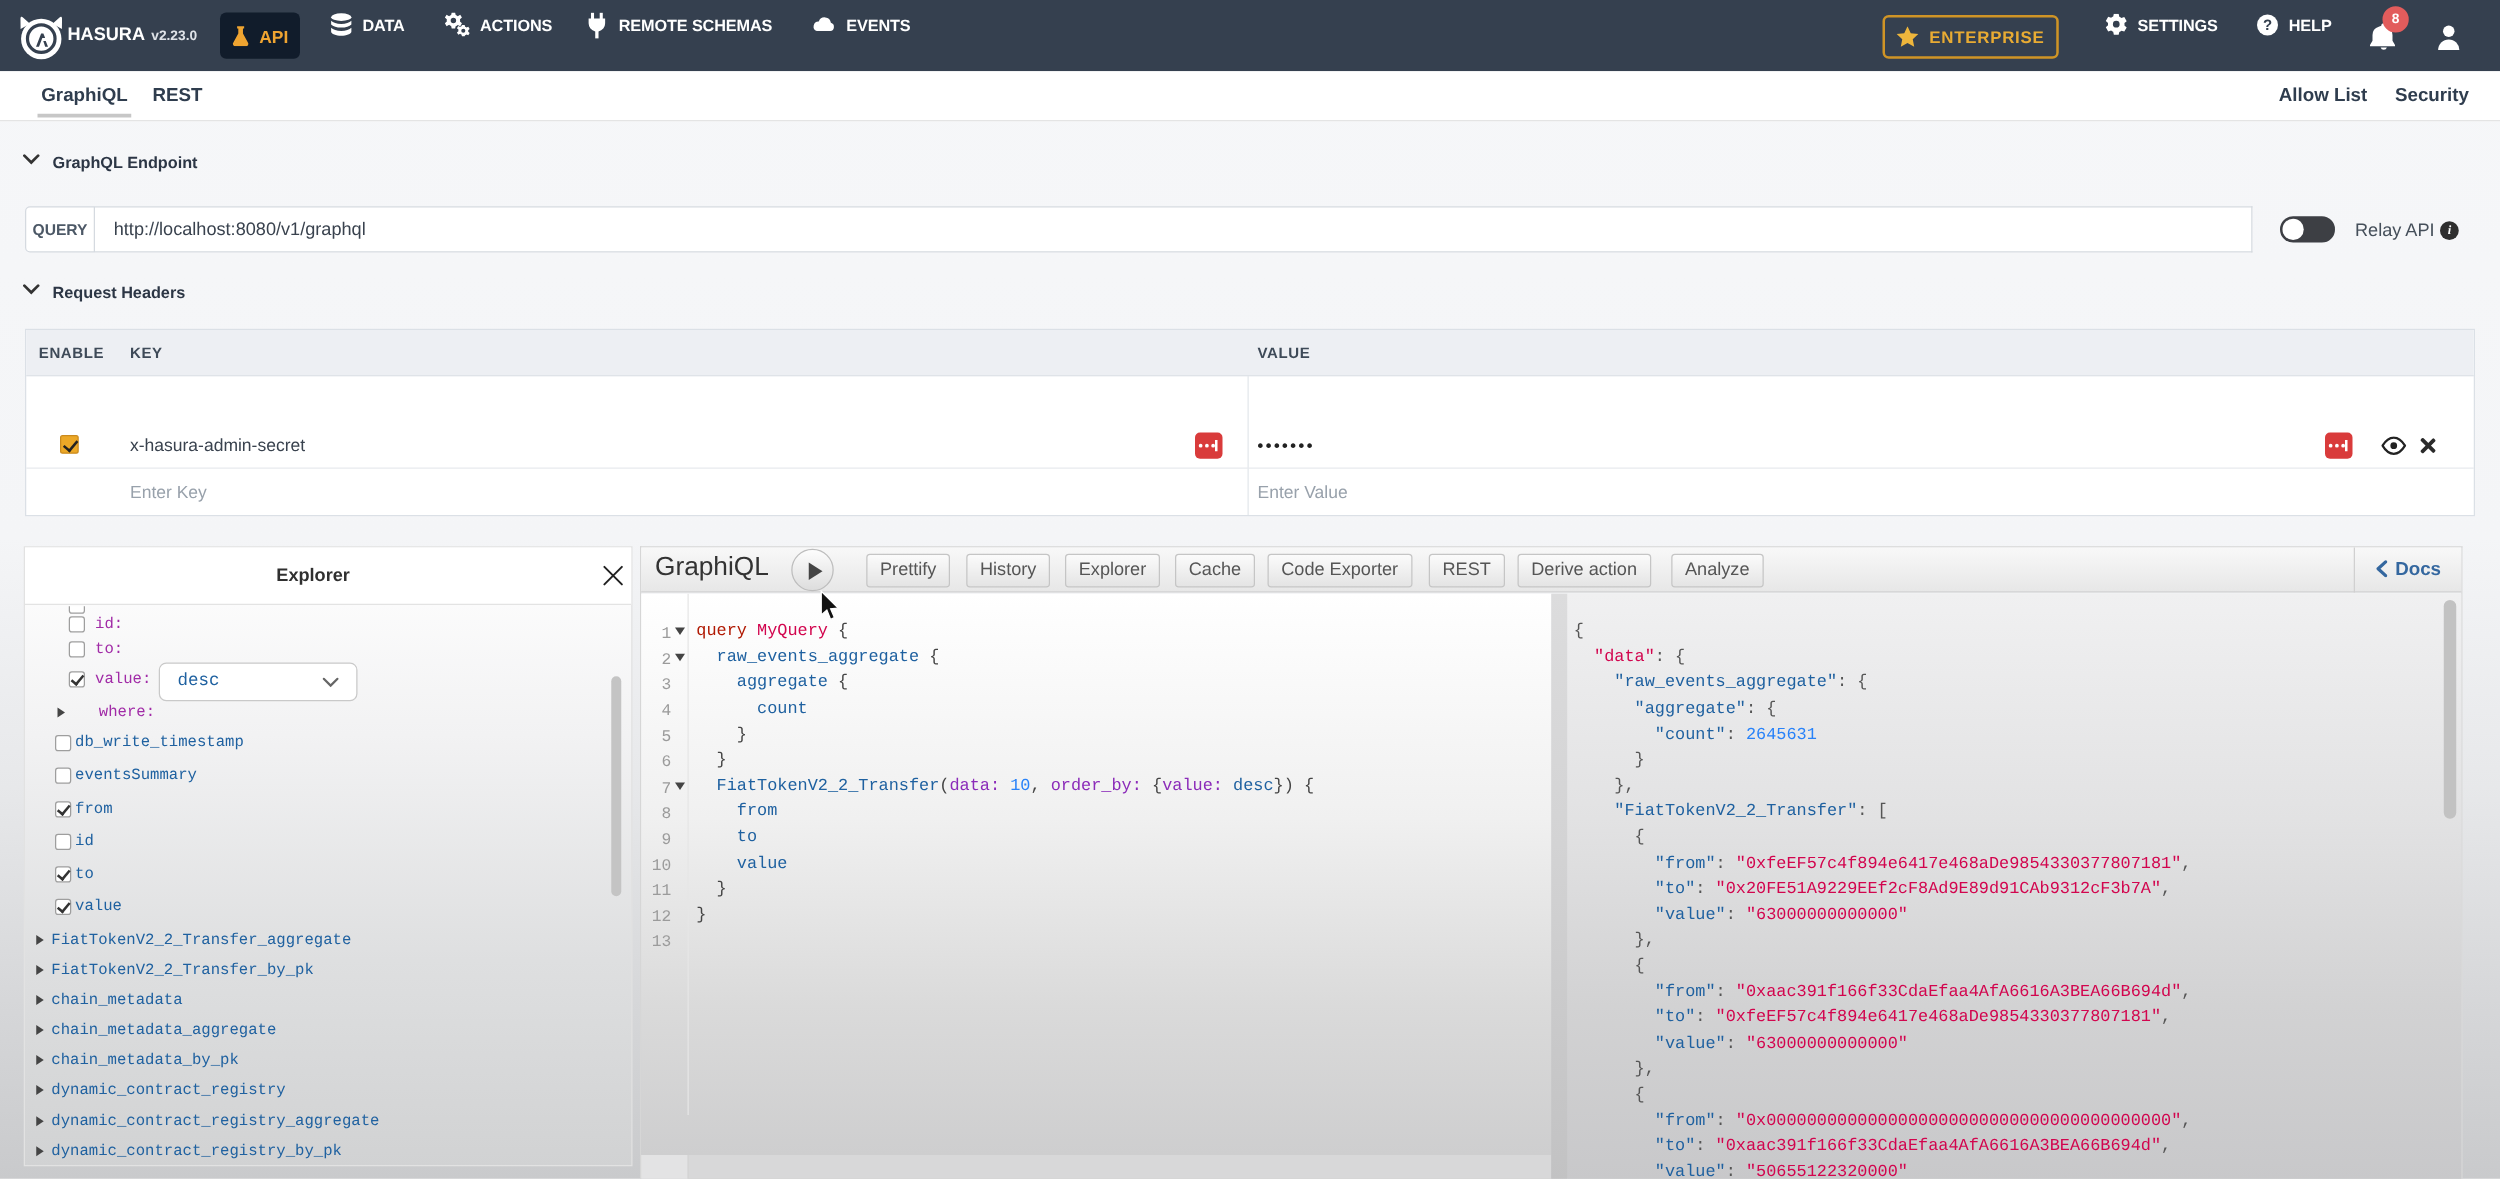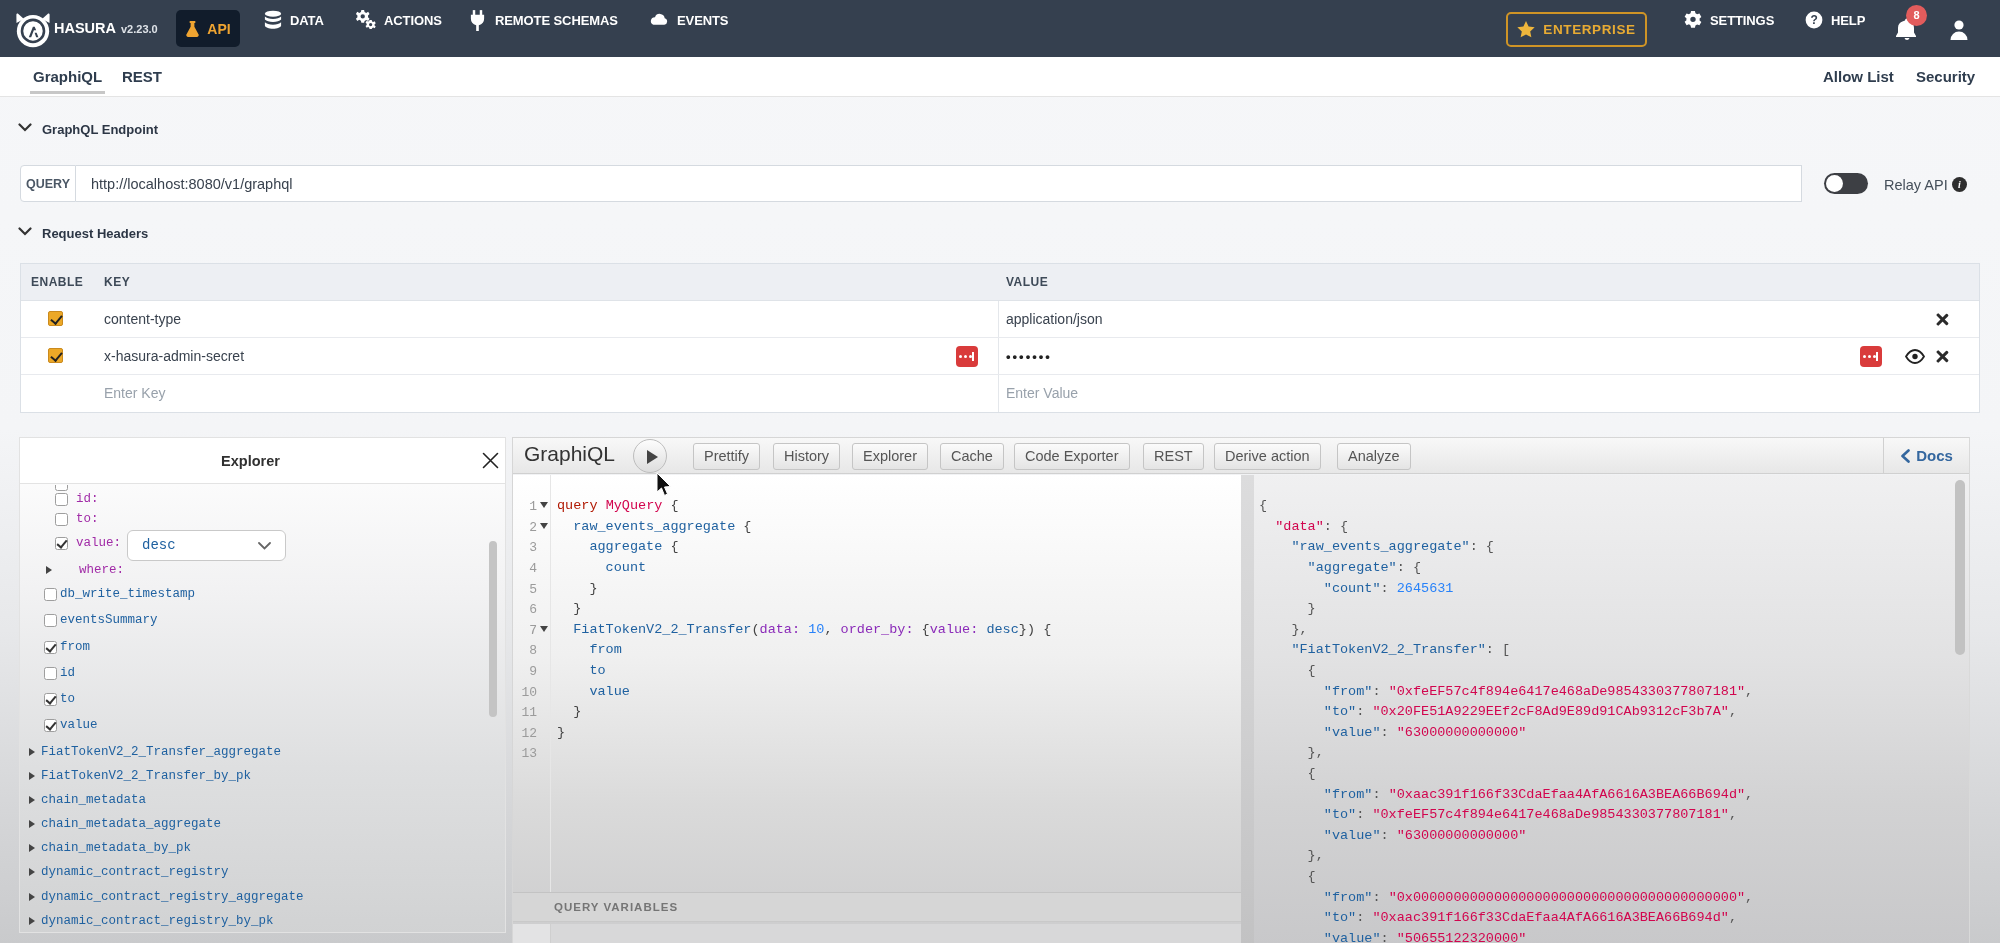--- a/index.html
+++ b/index.html
@@ -185,26 +185,20 @@
 <svg class="abs" style="left:18px; top:227px;" width="14" height="9" viewBox="0 0 14 9">
     <path d="M1.5,1.5 L7,7 L12.5,1.5" fill="none" stroke="#333" stroke-width="2.2" stroke-linecap="round"></path>
   </svg>
 <div class="sechead" style="left:42px; top:226px;">Request Headers</div>
 <div id="htable">
   <div id="vline"></div>
   <div id="thead">
     <span style="left:10px;">ENABLE</span>
     <span style="left:83px;">KEY</span>
     <span style="left:985px;">VALUE</span>
-  </div>
-  <div class="tr b" style="top:37px;">
-    <div class="cb" style="left:27px; top:10px;"></div>
-    <span class="kt">content-type</span>
-    <span class="vt">application/json</span>
-    <div class="xic" style="left:1914px; top:12px;"></div>
   </div>
   <div class="tr b" style="top:74px;">
     <div class="cb" style="left:27px; top:10px;"></div>
     <span class="kt">x-hasura-admin-secret</span>
     <div class="redic" style="left:935px; top:8px;">
         <i style="left:3px;"></i>
         <i style="left:8px;"></i>
         <i style="left:13px;"></i>
         <b></b>
       </div>
@@ -320,23 +314,20 @@
     <span class="blu">aggregate</span> {
       <span class="blu">count</span>
     }
   }
   <span class="blu">FiatTokenV2_2_Transfer</span>(<span class="atr">data:</span> <span class="num">10</span>, <span class="atr">order_by:</span> {<span class="atr">value:</span> <span class="blu">desc</span>}) {
     <span class="blu">from</span>
     <span class="blu">to</span>
     <span class="blu">value</span>
   }
 }</div>
-    <div id="qvbar">
-        <span>QUERY VARIABLES</span>
-      </div>
     <div id="qvbelow">
         <div style="position:absolute; left:0; top:0; width:38px; height:20px; background:#e3e3e4; border-right:1px solid #cfcfcf;"></div>
       </div>
   </div>
   <div id="vdivider" style="position:absolute; left:728px; top:37px; width:13px; height:469px; background:linear-gradient(180deg,#dcdcdd 0,#d3d3d4 200px,#c9c9ca 350px,#c2c2c3 469px);"></div>
   <div id="response">
     <div id="json">{
   <span class="red">"data"</span>: {
     <span class="blu">"raw_events_aggregate"</span>: {
       <span class="blu">"aggregate"</span>: {

